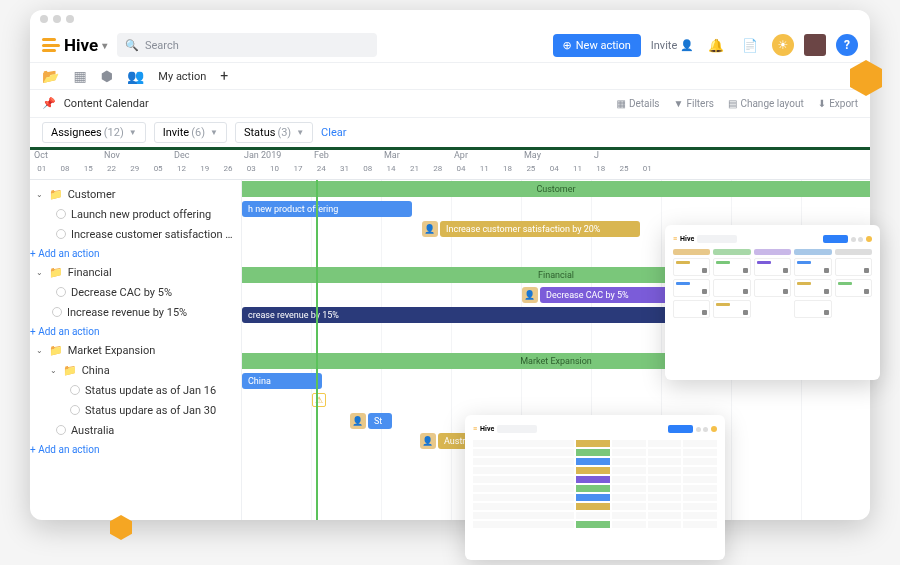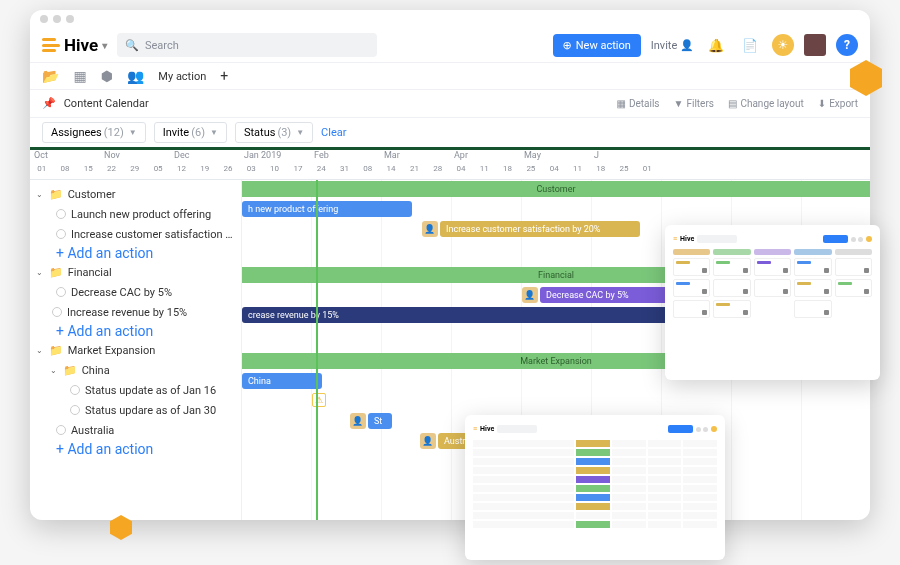--- a/index.html
+++ b/index.html
@@ -42,21 +42,21 @@
 .month{flex:0 0 70px;padding-left:4px}
 .days-row{display:flex;height:14px}
 .day{flex:0 0 23.3px;text-align:center;font-size:8px}
 .body{display:flex;height:calc(100% - 170px)}
 .tree{flex:0 0 212px;border-right:1px solid #eef0f3;padding:4px 0;font-size:11px;overflow:hidden}
 .tree-row{display:flex;align-items:center;height:20px;padding:0 6px;gap:5px;color:#333;cursor:pointer}
 .tree-row.group{font-weight:400}
 .chev{font-size:8px;color:#666;width:8px}
 .fld{font-size:11px;color:#888}
 .circ{width:10px;height:10px;border:1px solid #ccc;border-radius:50%;flex-shrink:0}
-.add{color:#2d7ff9;font-size:14px;padding-left:26px;cursor:pointer;height:18px;display:flex;align-items:center}
+.add{color:#2d7ff9;font-size:10px;cursor:pointer;height:18px;display:flex;align-items:center}
 .gantt{flex:1;position:relative;background:repeating-linear-gradient(to right,transparent 0,transparent 69px,#f3f4f6 69px,#f3f4f6 70px)}
 .today{position:absolute;top:0;bottom:0;width:2px;background:#5bc25b;left:74px;z-index:3}
 .bar{position:absolute;height:16px;border-radius:3px;font-size:9px;color:#fff;display:flex;align-items:center;padding:0 6px;white-space:nowrap;overflow:hidden}
 .section{position:absolute;height:16px;background:#7ac77a;color:#2d5f2d;font-size:9px;display:flex;align-items:center;justify-content:center;left:0;right:0}
 .person-badge{position:absolute;width:16px;height:16px;border-radius:3px;background:#e8c88a;display:flex;align-items:center;justify-content:center;font-size:9px;color:#7a5c20}
 .alert-badge{position:absolute;width:14px;height:14px;background:#fff;border:1px solid #f2c94c;border-radius:2px;display:flex;align-items:center;justify-content:center;font-size:9px;color:#e8a823}
 .hex{position:absolute;width:32px;height:36px;background:#f5a623;clip-path:polygon(50% 0,100% 25%,100% 75%,50% 100%,0 75%,0 25%)}
 .mini{position:absolute;background:#fff;border-radius:6px;box-shadow:0 6px 25px rgba(0,0,0,.18);padding:8px}
 .mini-kanban{top:225px;left:665px;width:215px;height:155px}
 .mini-table{top:415px;left:465px;width:260px;height:145px}

